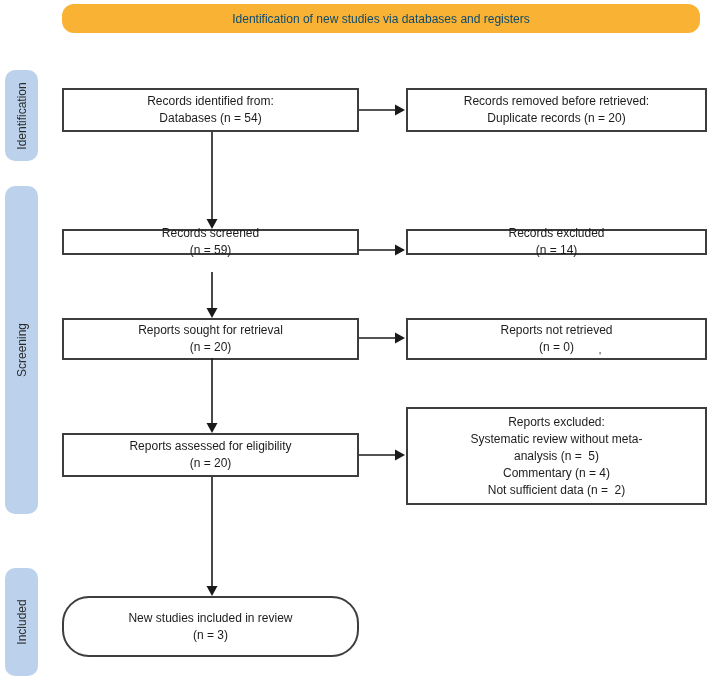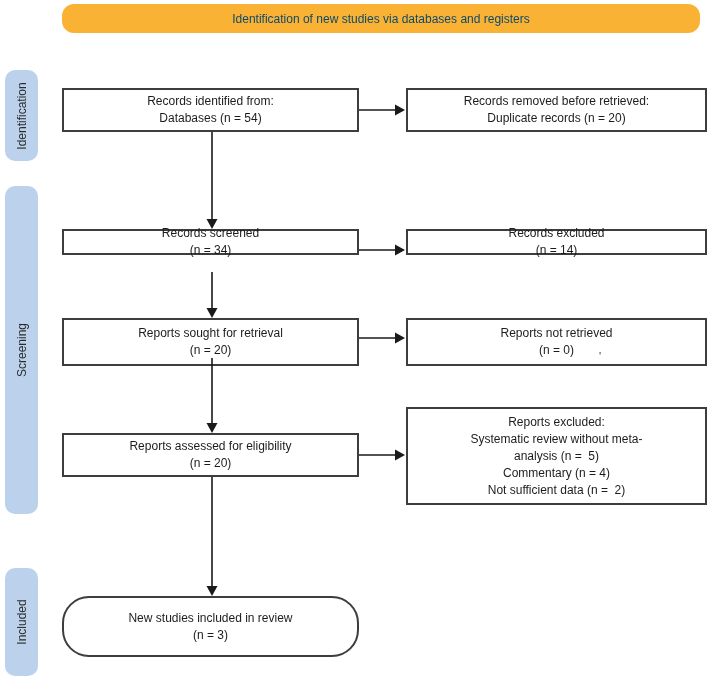--- a/index.html
+++ b/index.html
@@ -59,21 +59,21 @@
     color: #1c1c1c;
   }
   .flow-box .line {
     line-height: 17px;
     white-space: pre;
   }
   .col-left  { left: 62px;  width: 297px; }
   .col-right { left: 406px; width: 301px; }
   .row1 { top: 88px;  height: 44px; }
   .row2 { top: 229px; height: 26px; }
-  .row3 { top: 318px; height: 48px; }
+  .row3 { top: 318px; height: 42px; }
   .row4-left  { top: 433px; height: 44px; }
   .row4-right { top: 407px; height: 98px; }
   .row5 { top: 596px; height: 61px; border-radius: 27px; }
   svg.arrows {
     position: absolute;
     left: 0; top: 0;
     pointer-events: none;
   }
   svg.arrows line {
     stroke: var(--arrow, #1a1a1a);
@@ -107,21 +107,21 @@
   <div class="ribbon included">
     <span>Included</span>
   </div>
 
   <div class="flow-box col-left row1">
     <div class="line">Records identified from:</div>
     <div class="line">Databases (n = 54)</div>
   </div>
   <div class="flow-box col-left row2">
     <div class="line">Records screened</div>
-    <div class="line">(n = 34)</div>
+    <div class="line">(n = 59)</div>
   </div>
   <div class="flow-box col-left row3">
     <div class="line">Reports sought for retrieval</div>
     <div class="line">(n = 20)</div>
   </div>
   <div class="flow-box col-left row4-left">
     <div class="line">Reports assessed for eligibility</div>
     <div class="line">(n = 20)</div>
   </div>
   <div class="flow-box col-left row5">

